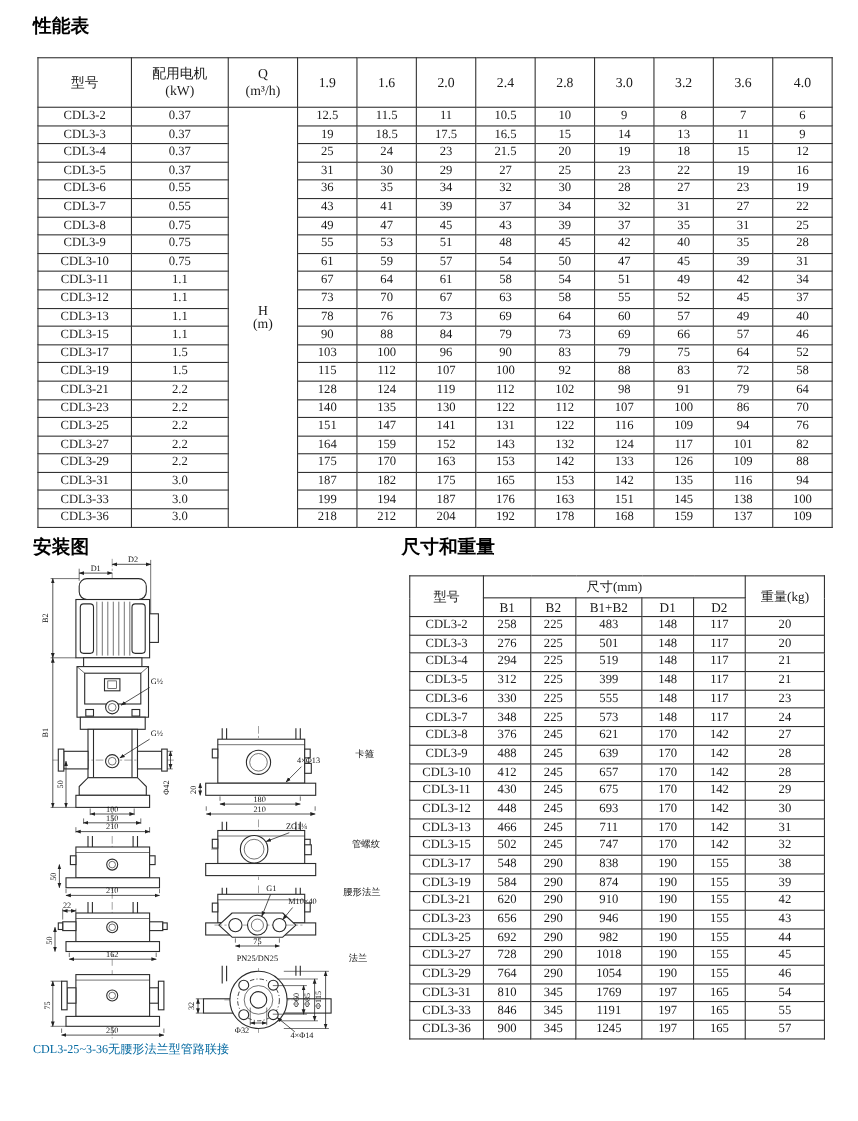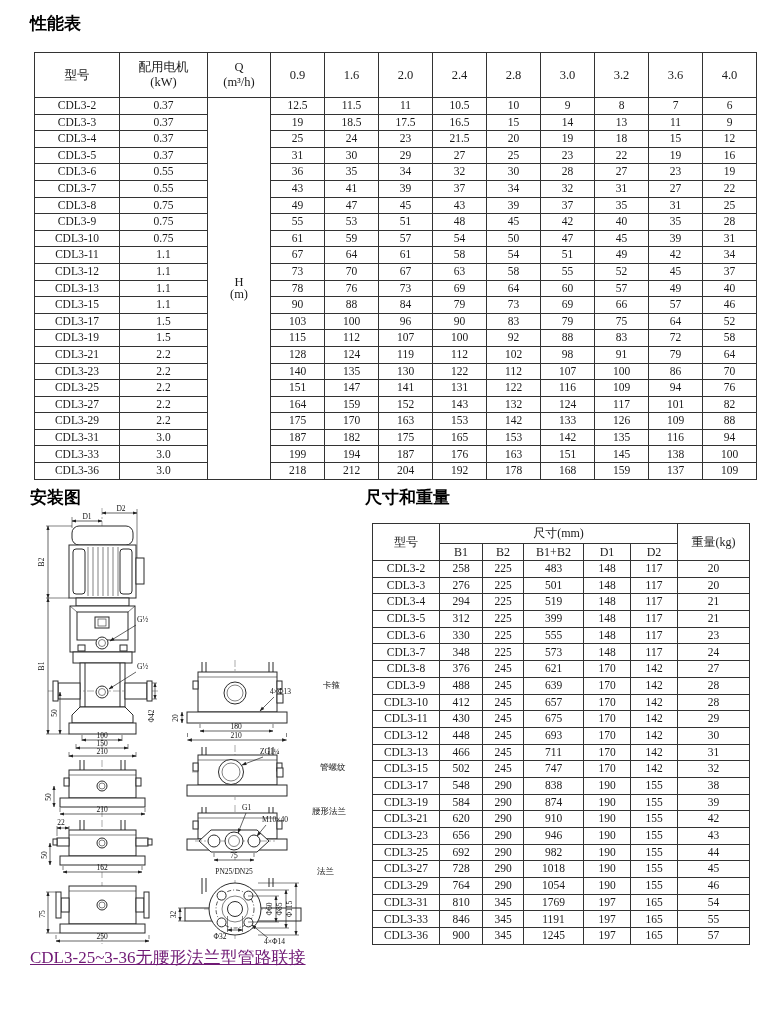--- a/index.html
+++ b/index.html
@@ -34,21 +34,21 @@
   svg .ln   { stroke:#2b2b2b; stroke-width:1; fill:none; }
   svg .lnw  { stroke:#2b2b2b; stroke-width:1; fill:#fff; }
   svg .thin { stroke:#2b2b2b; stroke-width:0.6; fill:none; }
   svg .dim  { stroke:#222; stroke-width:0.7; fill:none; }
   svg .cl   { stroke:#555; stroke-width:0.5; fill:none; stroke-dasharray:7 2 2 2; }
   svg .bc   { stroke:#2b2b2b; stroke-width:0.8; fill:none; stroke-dasharray:4 2 1 2; }
   svg text  { font-family:"Liberation Serif","DejaVu Serif",serif; font-size:7.5px; fill:#111; }
   svg text.cn { font-size:8.5px; }
   svg text.tm { text-anchor:middle; }
 
-  .note { position:absolute; left:30px; font-size:17px; color:#701a75;text-decoration:underline; }
+  .note { position:absolute; left:30px; font-size:11px; color:#0369a1; }
   .n1 { top:946px; }
   .n2 { top:968px; }
 </style>
 </head>
 <body>
 
 <div class="page">
 
   <div class="sec-title t1">性能表</div>
 
@@ -67,21 +67,21 @@
         <col style="width:54px">
         <col style="width:54px">
     </colgroup>
     <thead>
       <tr>
         <th class="pre">型号</th>
         <th class="pre">配用电机
 (kW)</th>
         <th class="pre">Q
 (m³/h)</th>
-      <th>0.9</th>
+      <th>1.9</th>
           <th>1.6</th>
           <th>2.0</th>
           <th>2.4</th>
           <th>2.8</th>
           <th>3.0</th>
           <th>3.2</th>
           <th>3.6</th>
           <th>4.0</th>
         </tr>
     </thead>

